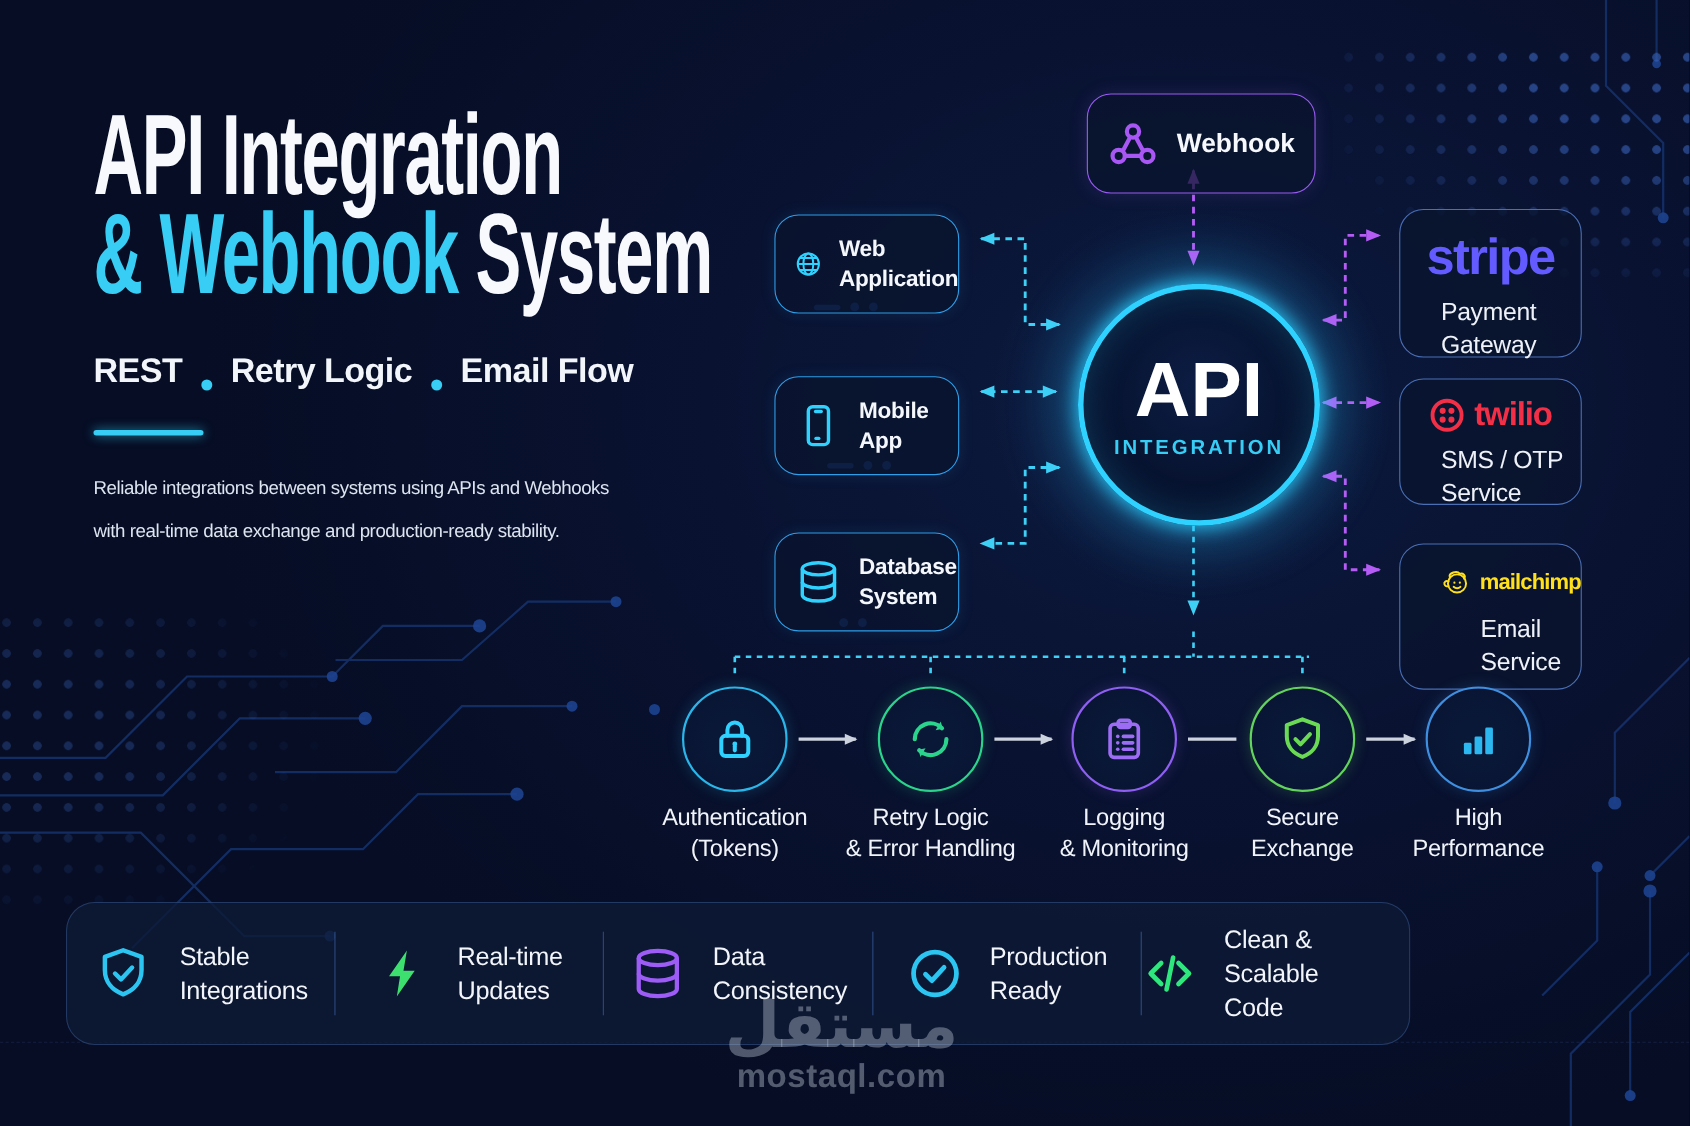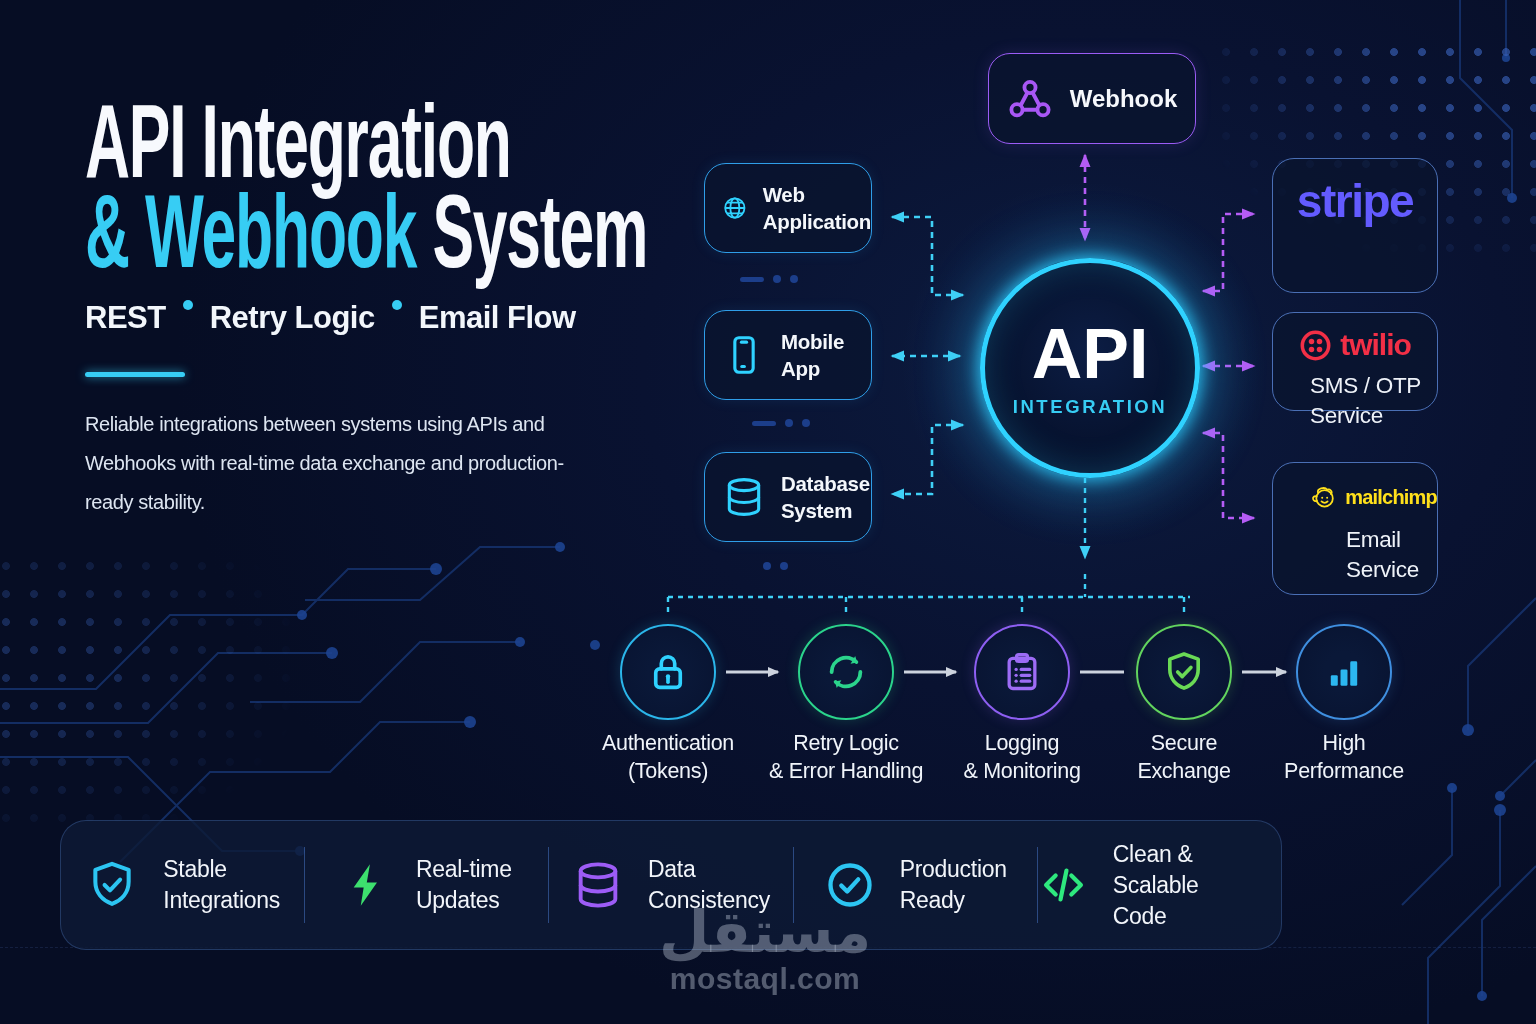--- a/index.html
+++ b/index.html
@@ -26,26 +26,26 @@
     background:radial-gradient(circle, rgba(42,130,230,.20) 0%, rgba(42,130,230,0) 65%);}
   .scanline{position:absolute;left:0;right:0;top:947px;border-top:1px dashed rgba(92,132,214,.16);z-index:0;}
   .deco-dots{position:absolute;z-index:1;display:flex;align-items:center;gap:9px;}
   .deco-dots .dash{width:24px;height:5px;border-radius:3px;background:#1c3e8a;}
   .deco-dots .pt{width:8px;height:8px;border-radius:50%;background:#1c3e8a;}
   
   .hero{position:absolute;left:85px;top:96px;z-index:3;width:640px;}
   .title-line{font-size:104px;font-weight:700;letter-spacing:-2px;line-height:90px;
     transform:scaleX(.60);transform-origin:0 50%;white-space:nowrap;color:#f7f9fd;}
   .title-accent{color:#37cdf4;}
-  .tagline{margin-top:24px;display:flex;align-items:flex-start;gap:17px;font-size:31px;font-weight:600;color:#f2f6fb;letter-spacing:-.5px;}
+  .tagline{margin-top:43px;display:flex;align-items:flex-end;gap:17px;font-size:31px;font-weight:600;color:#f2f6fb;letter-spacing:-.5px;}
   .tagdot{width:10px;height:10px;border-radius:50%;background:#37cdf4;}
   .underline{margin-top:36px;width:100px;height:5px;border-radius:3px;background:#37cdf4;box-shadow:0 0 10px rgba(55,205,244,.7);}
-  .desc{margin-top:28px;width:500px;font-size:20px;line-height:39px;color:#dde5f1;letter-spacing:-.4px;}
-  
-  .node{position:absolute;z-index:3;background:rgba(9,20,46,.74);border-radius:22px;display:flex;align-items:center;box-sizing:border-box;}
+  .desc{margin-top:28px;width:500px;font-size:17px;line-height:39px;color:#dde5f1;letter-spacing:-.4px;}
+  
+  .node{position:absolute;z-index:3;background:rgba(9,20,46,.74);border-radius:22px;display:flex;align-items:center;box-sizing:border-box;margin-top:32px;}
   .node-left{left:704px;width:168px;height:90px;border:1.6px solid #2f9ee8;padding-left:17px;gap:15px;
     box-shadow:0 0 14px rgba(47,158,232,.12);}
   .node-label{font-size:20.5px;font-weight:600;line-height:27px;color:#f4f7fb;letter-spacing:-.3px;}
   .webhook-node{left:988px;top:53px;width:208px;height:91px;border:1.6px solid #9b5cf6;justify-content:center;gap:17px;
     box-shadow:0 0 16px rgba(155,92,246,.15);}
   .webhook-label{font-size:24px;font-weight:600;color:#f6f8fc;}
   .node-right{left:1272px;width:166px;border:1.6px solid #4a6fb5;flex-direction:column;align-items:stretch;padding:15px 0 12px 0;}
   .brandrow{display:flex;align-items:center;justify-content:center;gap:8px;}
   .stripe-word{font-size:46px;font-weight:700;color:#635bff;letter-spacing:-1.5px;}
   .twilio-word{font-size:30px;font-weight:700;color:#f22f46;letter-spacing:-1px;}
@@ -238,22 +238,23 @@
       <path d="M4 5.5v6.5c0 1.66 3.58 3 8 3s8-1.34 8-3V5.5"></path>
       <path d="M4 12v6.5c0 1.66 3.58 3 8 3s8-1.34 8-3V12"></path>
     </svg>
     <div class="node-label"><span>Database</span><br><span>System</span></div>
   </div>
 
   <div class="node node-right" style="top:158px;height:135px;">
     <div class="brandrow">
       <span class="stripe-word">stripe</span>
     </div>
-  </div>
-  <div class="node node-right" style="top:312px;height:99px;">
+    <div class="sublabel"><span>Payment</span><br><span>Gateway</span></div>
+  </div>
+  <div class="node node-right" style="top:312px;height:115px;">
     <div class="brandrow">
       <svg class="ic" width="33" height="33" viewBox="0 0 24 24">
         <circle cx="12" cy="12" r="9.6" fill="none" stroke="#f22f46" stroke-width="2.6"></circle>
         <g fill="#f22f46">
           <circle cx="9.1" cy="9.1" r="2"></circle>
             <circle cx="14.9" cy="9.1" r="2"></circle>
           <circle cx="9.1" cy="14.9" r="2"></circle>
             <circle cx="14.9" cy="14.9" r="2"></circle>
         </g>
       </svg>

